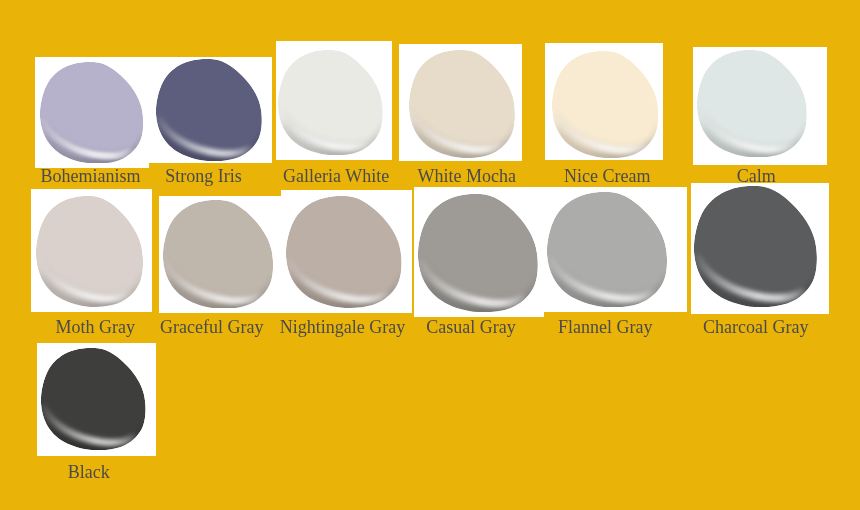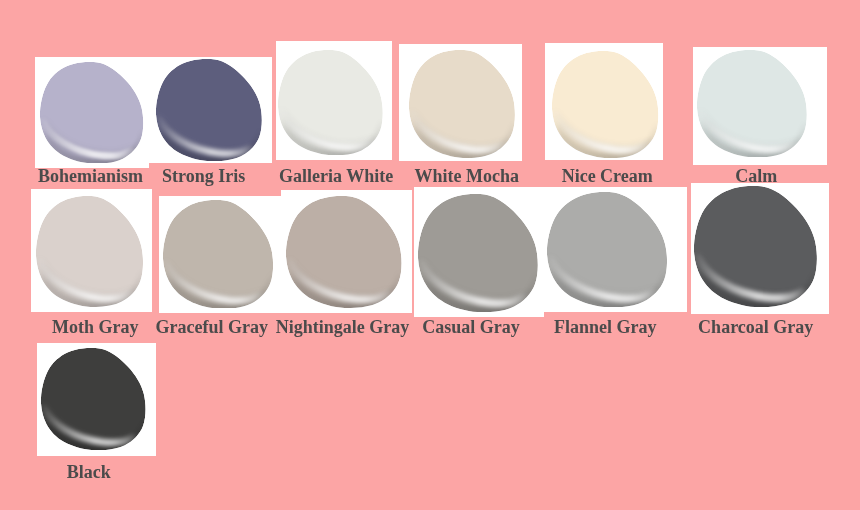--- a/index.html
+++ b/index.html
@@ -9,21 +9,21 @@
   #stage{position:relative;width:860px;height:510px;background:#f5f5f5;}
   .swatch{position:absolute;}
   .card{position:absolute;left:0;top:0;width:100%;height:100%;}
   .blob{position:absolute;display:block;}
   .label{position:absolute;font-size:18px;line-height:18px;
          white-space:nowrap;text-align:center;}
 </style>
 </head>
 <body>
 
-<div id="stage" style="background: #fca5a5; font-weight: bold;">
+<div id="stage" style="background: #eab308;">
     <div class="swatch" style="left: 35.2px; top: 57px; width: 113.8px; height: 111px;">
       <div class="card" style="background: rgb(255, 255, 255);"></div>
       <svg class="blob" width="104" height="101.5" viewBox="0 0 124 120" preserveAspectRatio="none" style="left: 4.5px; top: 4.9px;">
         <defs>
           <clipPath id="clip0">
             <path d="M0 58.4C0.6 47.4 4.2 32.5 10.2 23.3C16.1 14.2 25.2 7.2 35.7 3.6C46.2-0.1 61.9-1.6 73.1 1.5C84.3 4.7 95 13.9 103 22.6C111 31.3 118.2 42.4 121 53.8C123.9 65.3 124 81.3 120.2 91.4C116.5 101.5 108.2 109.5 98.6 114.3C89 119.1 74.5 120.6 62.6 120C50.7 119.4 36.8 115.6 27.4 110.4C18 105.3 11 97.8 6.4 89.2C1.9 80.5-0.6 69.4 0 58.4Z"></path>
           </clipPath>
           <filter id="fa0" x="-40%" y="-40%" width="180%" height="180%">
             <feGaussianBlur stdDeviation="2.2"></feGaussianBlur>
           </filter>

